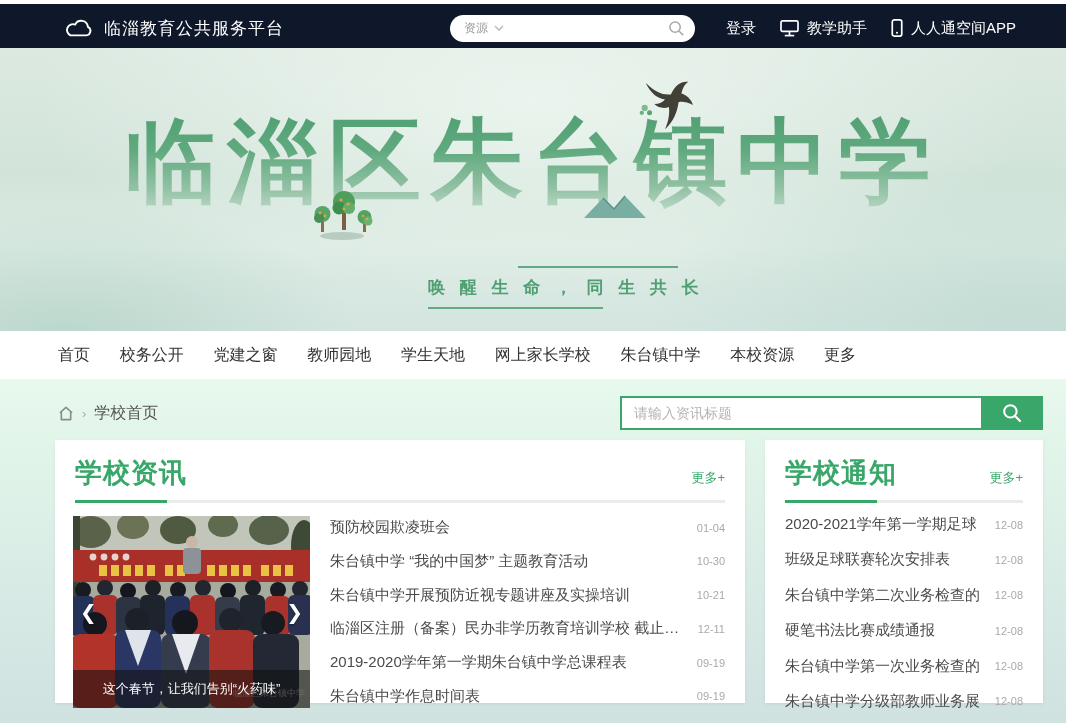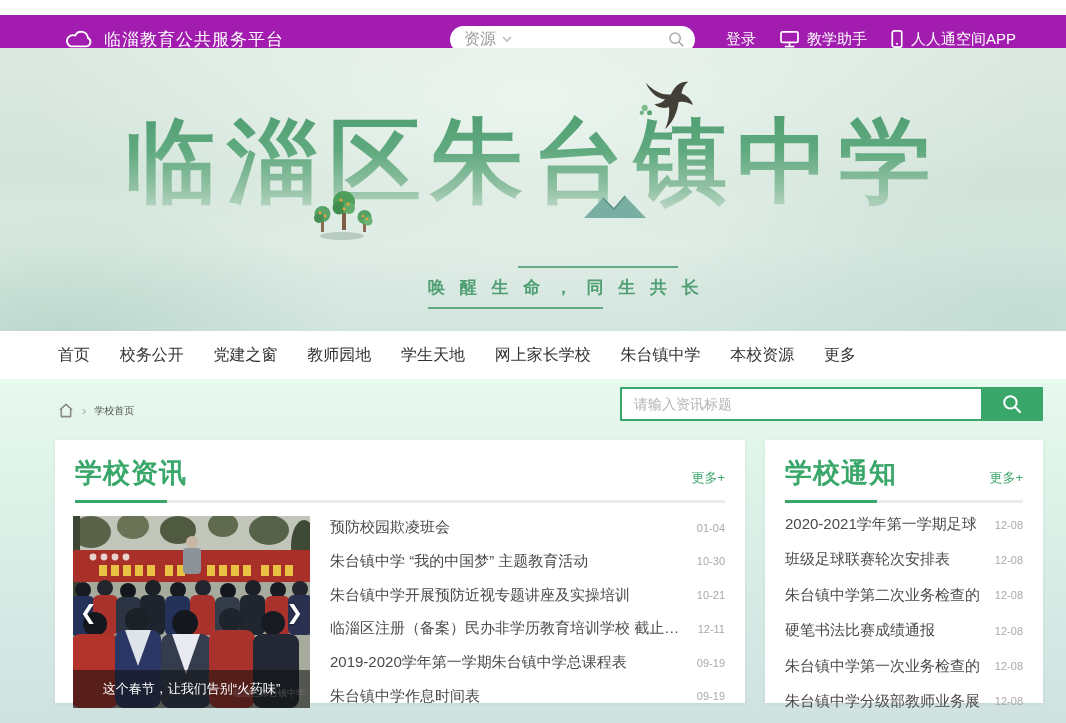--- a/index.html
+++ b/index.html
@@ -1,24 +1,24 @@
 <!DOCTYPE html>
 <html><head>
 <meta charset="utf-8">
 <style>
   * { margin:0; padding:0; box-sizing:border-box; }
   body { font-family:"Liberation Sans","DejaVu Sans",sans-serif; }
   .page { position:relative; width:1066px; height:723px; overflow:hidden; background:#fff; }
 
   
-  .topbar { position:absolute; top:15px; left:0; width:1066px; height:52px; background:#a21caf; display:flex; align-items:center; }
+  .topbar { position:absolute; top:4px; left:0; width:1066px; height:52px; background:#0f172a; display:flex; align-items:center; }
   .brand { position:absolute; left:64px; top:0; height:48px; display:flex; align-items:center; gap:10px; color:#fff; }
   .brand-title { font-size:17px; letter-spacing:1px; color:#fff; }
   .topsearch { position:absolute; left:450px; top:11px; width:245px; height:27px; background:#fff; border-radius:14px; display:flex; align-items:center; padding:0 10px 0 14px; }
-  .topsearch-cat { font-size:16px; color:#9a9a9a; }
+  .topsearch-cat { font-size:12px; color:#9a9a9a; }
   .topsearch-chevron { margin-left:6px; display:flex; }
   .topsearch-mag { margin-left:auto; display:flex; }
   .topactions { position:absolute; right:50px; top:0; height:48px; display:flex; align-items:center; gap:24px; color:#fff; font-size:15px; }
   .topaction { display:flex; align-items:center; gap:8px; color:#fff; cursor:pointer; }
 
   
   .banner { position:absolute; top:48px; left:0; width:1066px; height:283px; overflow:hidden;
     background:
       radial-gradient(420px 180px at 6% 100%, rgba(148,194,174,.38), transparent 70%),
       radial-gradient(520px 210px at 96% 92%, rgba(158,200,188,.32), transparent 72%),
@@ -38,24 +38,24 @@
   
   .mainnav { position:absolute; top:331px; left:0; width:914px; height:48px; background:#fff; }
   .mainnav ul { list-style:none; display:flex; justify-content:space-between; align-items:center; height:48px; margin:0 58px; }
   .mainnav li { font-size:16px; color:#333; cursor:pointer; white-space:nowrap; }
 
   
   .content { position:absolute; top:379px; left:0; width:1066px; height:344px;
     background:linear-gradient(180deg,#e8f9ee 0%,#e2f5e9 18%,#dbefe7 45%,#d5e8e4 72%,#cfe2e0 100%); }
 
   .crumbs { position:absolute; left:58px; top:24px; display:flex; align-items:center; gap:8px; }
-  .crumb-label { font-size:10px; color:#555; }
+  .crumb-label { font-size:16px; color:#555; }
   .crumb-sep { font-size:13px; color:#aaa; }
 
-  .newsearch { position:absolute; left:620px; top:8px; width:423px; height:24px; display:flex; }
+  .newsearch { position:absolute; left:620px; top:17px; width:423px; height:24px; display:flex; }
   .newsearch input { flex:1; height:34px; border:2px solid #3aa76a; border-right:none; background:#fff; padding:0 12px; font-size:14px; color:#444; outline:none; font-family:inherit; }
   .newsearch input::placeholder { color:#b3b3b3; }
   .newsearch button { width:62px; height:34px; background:#3aa76a; border:none; cursor:pointer; display:flex; align-items:center; justify-content:center; }
 
   .card { position:absolute; top:61px; height:263px; background:#fff; box-shadow:0 1px 4px rgba(0,0,0,.06); }
   .card-left { left:55px; width:690px; }
   .card-right { left:765px; width:278px; }
   .card-head { display:flex; align-items:baseline; justify-content:space-between; padding:15px 20px 9px; }
   .card-title { font-size:27px; color:#3aa76a; font-weight:bold; letter-spacing:1px; }
   .card-more { font-size:13px; color:#3aa76a; cursor:pointer; }

